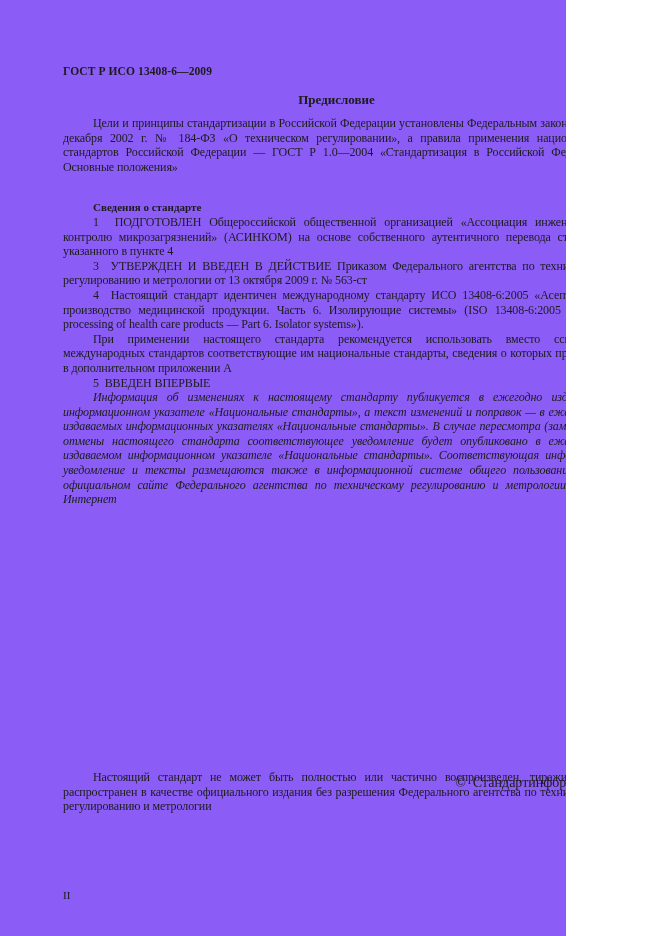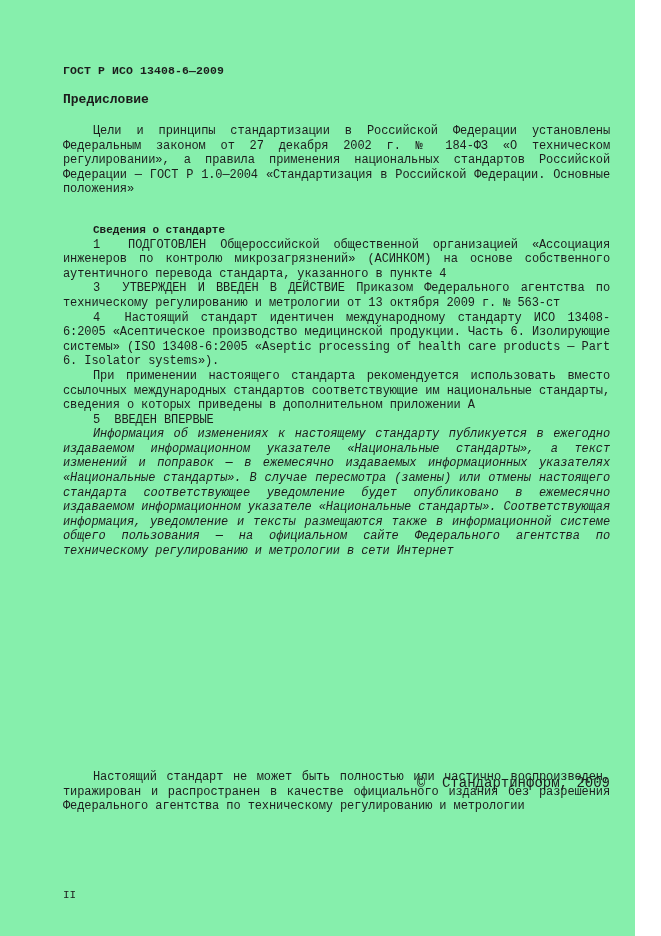--- a/index.html
+++ b/index.html
@@ -2,44 +2,44 @@
 <html lang="ru"><head>
 <meta charset="utf-8">
 <style>
   html, body {
     margin: 0;
     padding: 0;
     background: #ffffff;
   }
   .page {
     position: relative;
-    width: 635px;
+    width: 566px;
     height: 936px;
-    background: #86efac;
+    background: #8b5cf6;
     color: #1c1c1c;
-    font-family: Liberation Mono, monospace;
+    font-family: Liberation Serif, serif;
     overflow: hidden;
   }
   .content {
     position: absolute;
     left: 63px;
     top: 64px;
     width: 547px;
   }
   .doc-header {
     font-size: 11.5px;
     font-weight: bold;
     line-height: 14px;
     letter-spacing: 0.1px;
   }
   .doc-title {
-    margin: 14px 0 16px 0;
+    margin: 14px 0 8px 0;
     font-size: 13px;
     font-weight: bold;
-    text-align: left;
+    text-align: center;
     line-height: 16px;
   }
   p.body {
     margin: 0;
     font-size: 12px;
     line-height: 14.6px;
     text-align: justify;
     text-indent: 30px;
     letter-spacing: -0.1px;
     white-space: pre-wrap;

